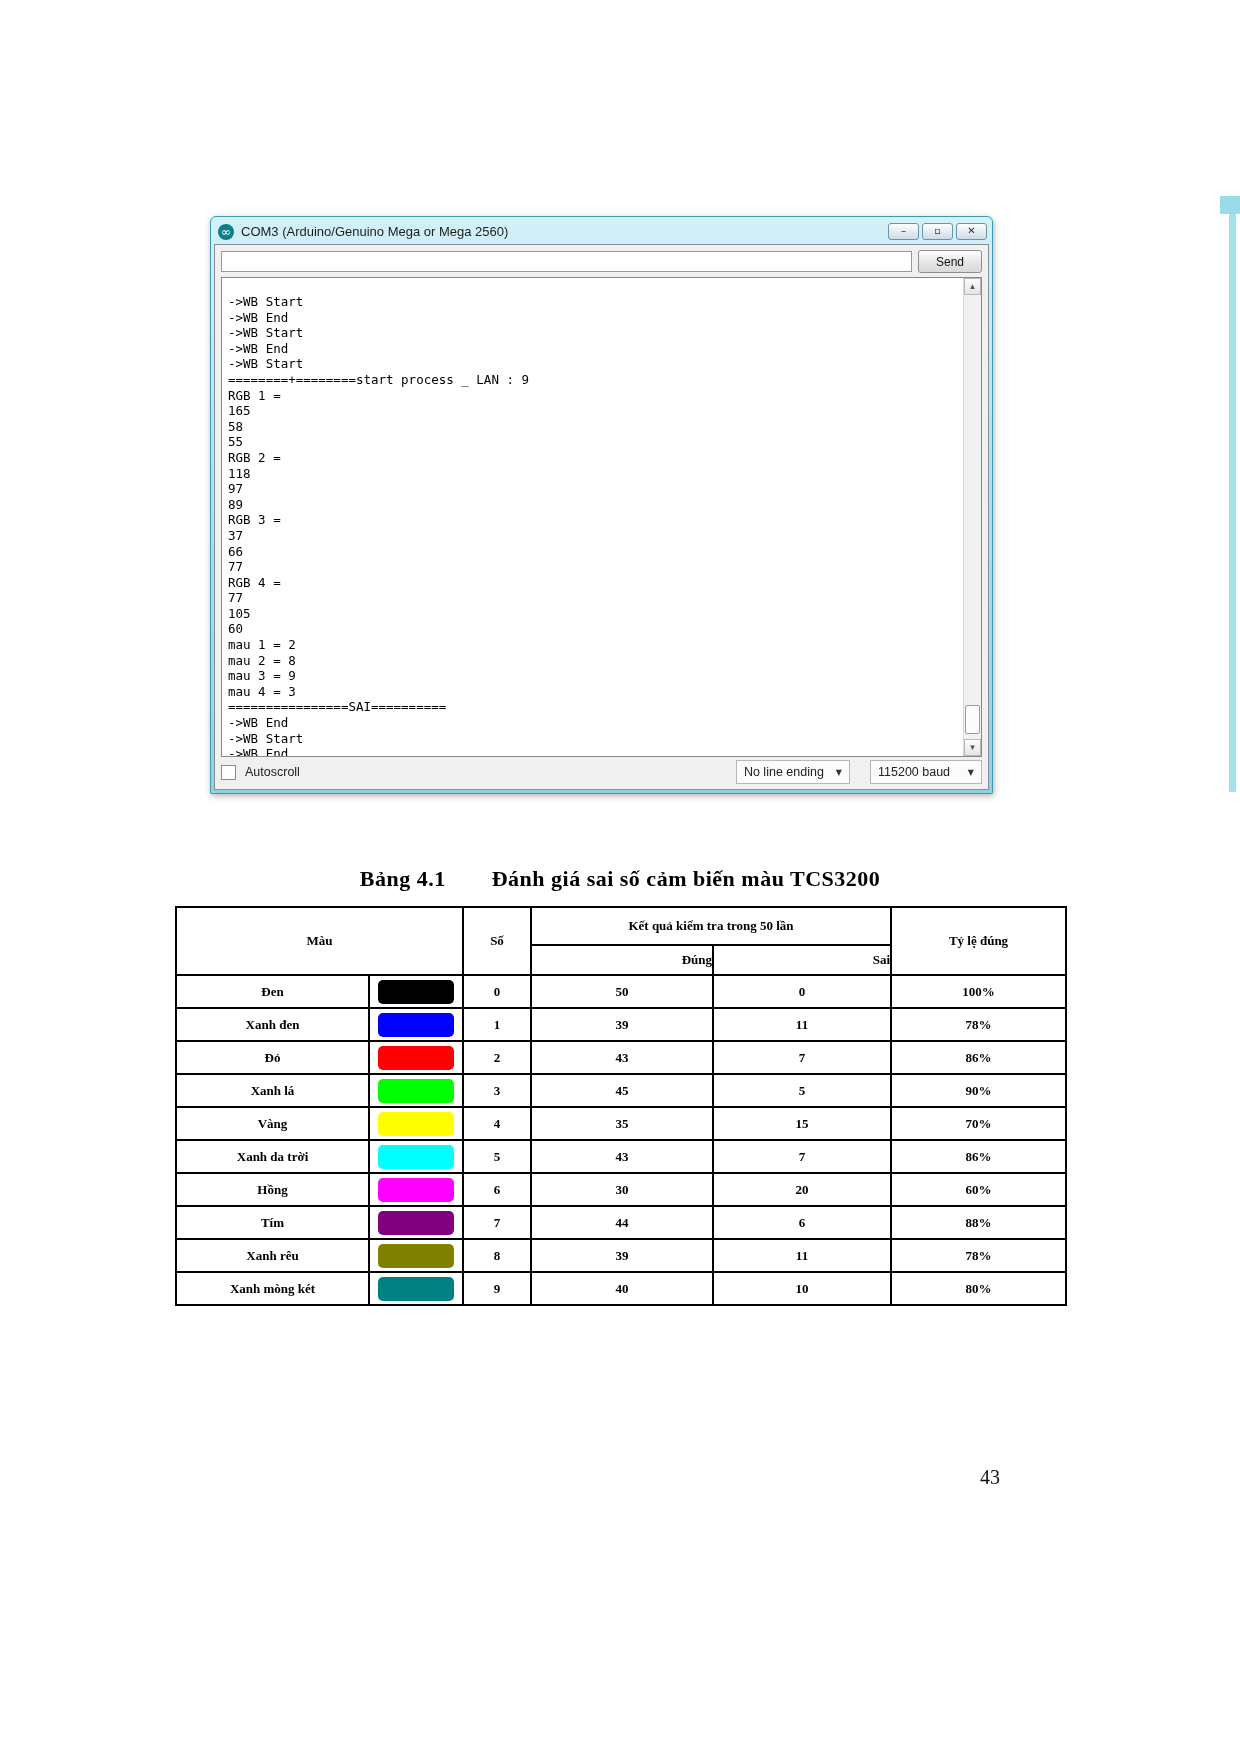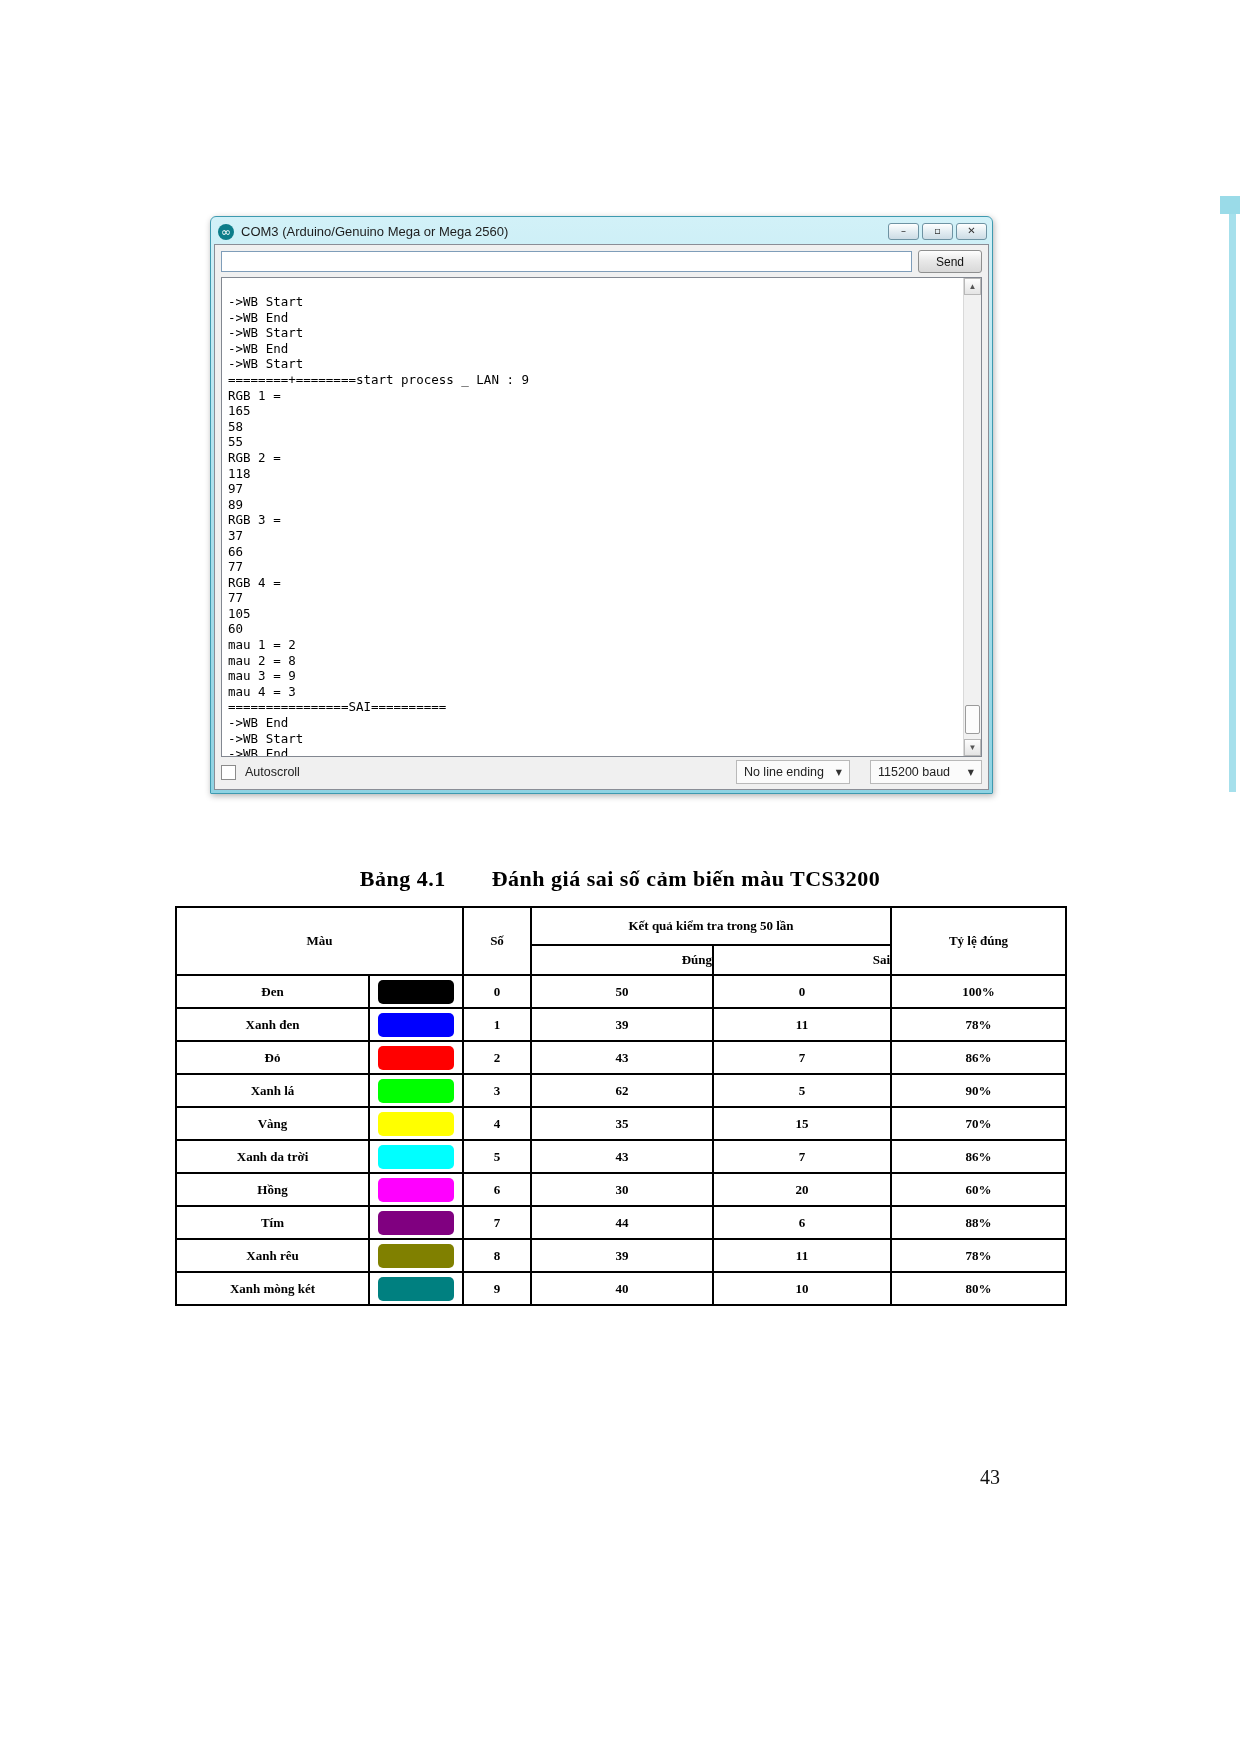--- a/index.html
+++ b/index.html
@@ -204,21 +204,21 @@
         <td><span class="swatch" style="background-color: rgb(255, 0, 0);"></span></td>
         <td>2</td>
         <td>43</td>
         <td>7</td>
         <td>86%</td>
       </tr>
       <tr>
         <td>Xanh lá</td>
         <td><span class="swatch" style="background-color: rgb(0, 255, 0);"></span></td>
         <td>3</td>
-        <td>62</td>
+        <td>45</td>
         <td>5</td>
         <td>90%</td>
       </tr>
       <tr>
         <td>Vàng</td>
         <td><span class="swatch" style="background-color: rgb(255, 255, 0);"></span></td>
         <td>4</td>
         <td>35</td>
         <td>15</td>
         <td>70%</td>

